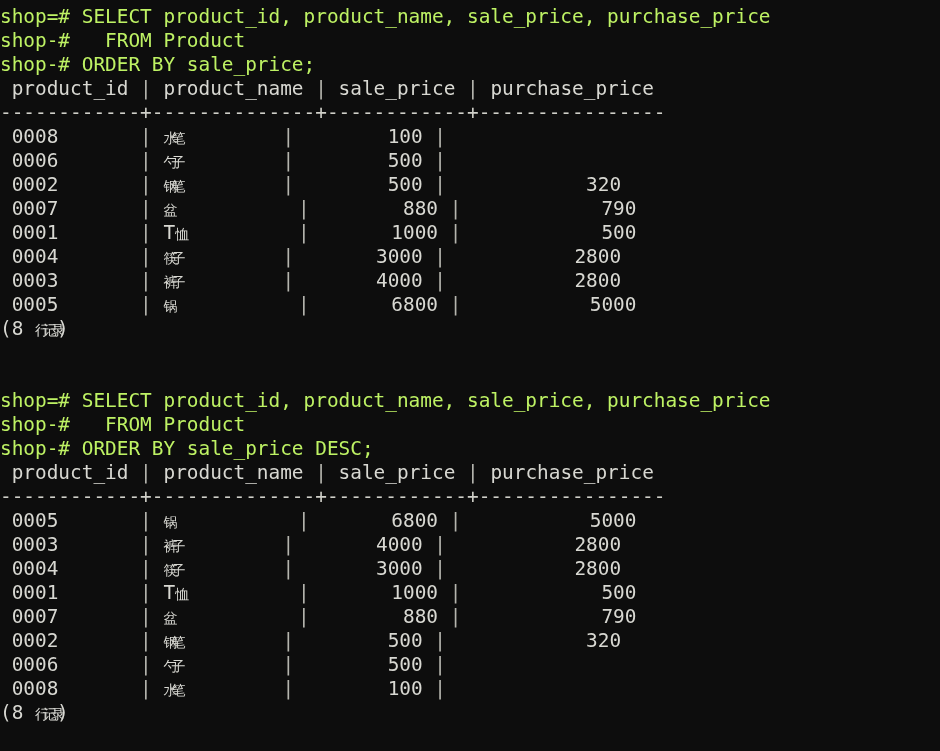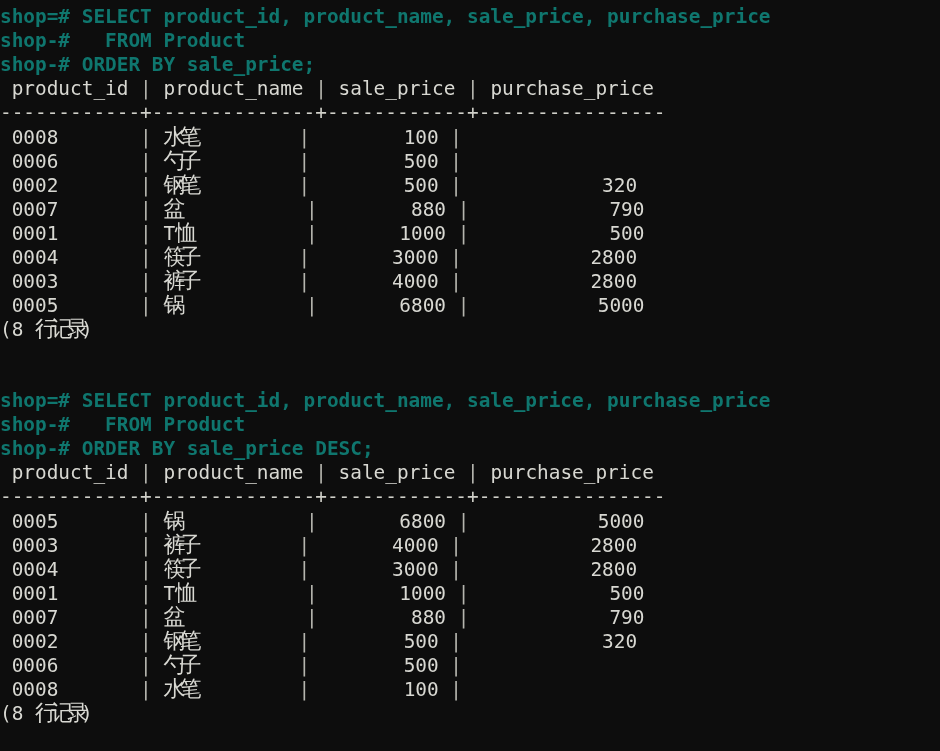--- a/index.html
+++ b/index.html
@@ -25,26 +25,26 @@
     box-sizing: border-box;
     white-space: pre;
     -webkit-font-smoothing: none;
   }
   .line {
     height: 24px;
     white-space: pre;
     font-family: "DejaVu Sans Mono", "Liberation Mono", monospace;
   }
   .blank { height: 24px; }
-  .prompt { color: #0f766e; font-weight: bold; }
+  .prompt { color: #bef264; }
   .sep { color: #cfcfc8; }
   .pipe { color: #b5b5ae; }
   .cjk {
     font-family: "DejaVu Sans", sans-serif;
-    font-size: 22px;
+    font-size: 14px;
     display: inline-block;
     letter-spacing: -6px;
     margin-right: -2px;
   }
   #terminal .line > span { display: inline; }
 </style>
 </head>
 <body>
 
 <div id="terminal"><div class="line"><span class="prompt">shop=# SELECT product_id, product_name, sale_price, purchase_price</span></div><div class="line"><span class="prompt">shop-#   FROM Product</span></div><div class="line"><span class="prompt">shop-# ORDER BY sale_price;</span></div><div class="line"> product_id <span class="pipe">|</span> product_name <span class="pipe">|</span> sale_price <span class="pipe">|</span> purchase_price </div><div class="line"><span class="sep">------------+--------------+------------+----------------</span></div><div class="line"> 0008       <span class="pipe">|</span> <span class="cjk">水笔</span>         <span class="pipe">|</span>        100 <span class="pipe">|</span>                </div><div class="line"> 0006       <span class="pipe">|</span> <span class="cjk">勺子</span>         <span class="pipe">|</span>        500 <span class="pipe">|</span>                </div><div class="line"> 0002       <span class="pipe">|</span> <span class="cjk">钢笔</span>         <span class="pipe">|</span>        500 <span class="pipe">|</span>            320 </div><div class="line"> 0007       <span class="pipe">|</span> <span class="cjk">盆</span>           <span class="pipe">|</span>        880 <span class="pipe">|</span>            790 </div><div class="line"> 0001       <span class="pipe">|</span> T<span class="cjk">恤</span>          <span class="pipe">|</span>       1000 <span class="pipe">|</span>            500 </div><div class="line"> 0004       <span class="pipe">|</span> <span class="cjk">筷子</span>         <span class="pipe">|</span>       3000 <span class="pipe">|</span>           2800 </div><div class="line"> 0003       <span class="pipe">|</span> <span class="cjk">裤子</span>         <span class="pipe">|</span>       4000 <span class="pipe">|</span>           2800 </div><div class="line"> 0005       <span class="pipe">|</span> <span class="cjk">锅</span>           <span class="pipe">|</span>       6800 <span class="pipe">|</span>           5000 </div><div class="line">(8 <span class="cjk">行记录</span>)</div><div class="line blank">&nbsp;</div><div class="line blank">&nbsp;</div><div class="line"><span class="prompt">shop=# SELECT product_id, product_name, sale_price, purchase_price</span></div><div class="line"><span class="prompt">shop-#   FROM Product</span></div><div class="line"><span class="prompt">shop-# ORDER BY sale_price DESC;</span></div><div class="line"> product_id <span class="pipe">|</span> product_name <span class="pipe">|</span> sale_price <span class="pipe">|</span> purchase_price </div><div class="line"><span class="sep">------------+--------------+------------+----------------</span></div><div class="line"> 0005       <span class="pipe">|</span> <span class="cjk">锅</span>           <span class="pipe">|</span>       6800 <span class="pipe">|</span>           5000 </div><div class="line"> 0003       <span class="pipe">|</span> <span class="cjk">裤子</span>         <span class="pipe">|</span>       4000 <span class="pipe">|</span>           2800 </div><div class="line"> 0004       <span class="pipe">|</span> <span class="cjk">筷子</span>         <span class="pipe">|</span>       3000 <span class="pipe">|</span>           2800 </div><div class="line"> 0001       <span class="pipe">|</span> T<span class="cjk">恤</span>          <span class="pipe">|</span>       1000 <span class="pipe">|</span>            500 </div><div class="line"> 0007       <span class="pipe">|</span> <span class="cjk">盆</span>           <span class="pipe">|</span>        880 <span class="pipe">|</span>            790 </div><div class="line"> 0002       <span class="pipe">|</span> <span class="cjk">钢笔</span>         <span class="pipe">|</span>        500 <span class="pipe">|</span>            320 </div><div class="line"> 0006       <span class="pipe">|</span> <span class="cjk">勺子</span>         <span class="pipe">|</span>        500 <span class="pipe">|</span>                </div><div class="line"> 0008       <span class="pipe">|</span> <span class="cjk">水笔</span>         <span class="pipe">|</span>        100 <span class="pipe">|</span>                </div><div class="line">(8 <span class="cjk">行记录</span>)</div></div>

